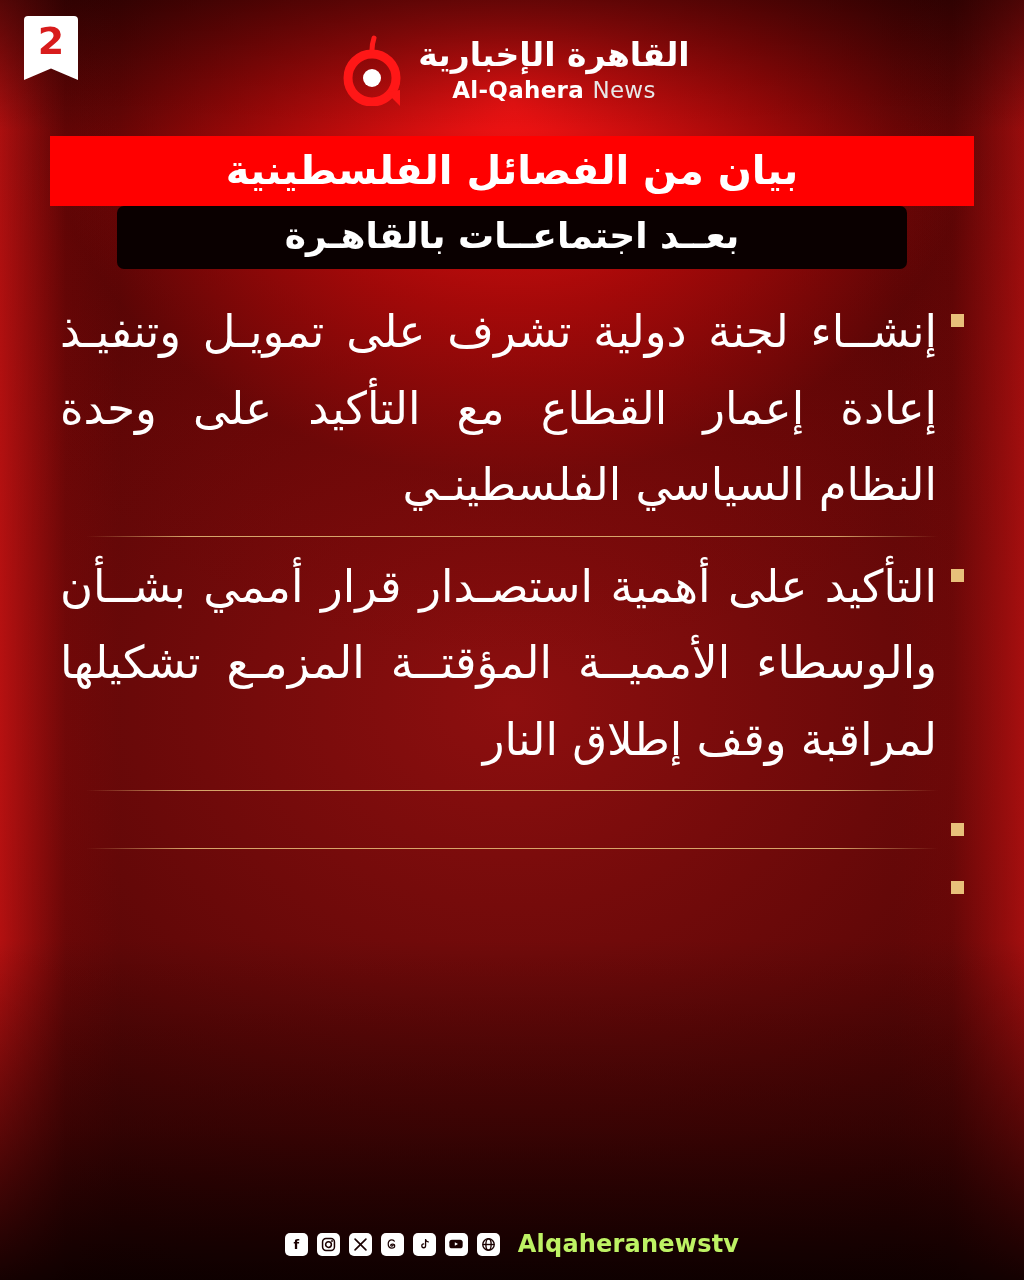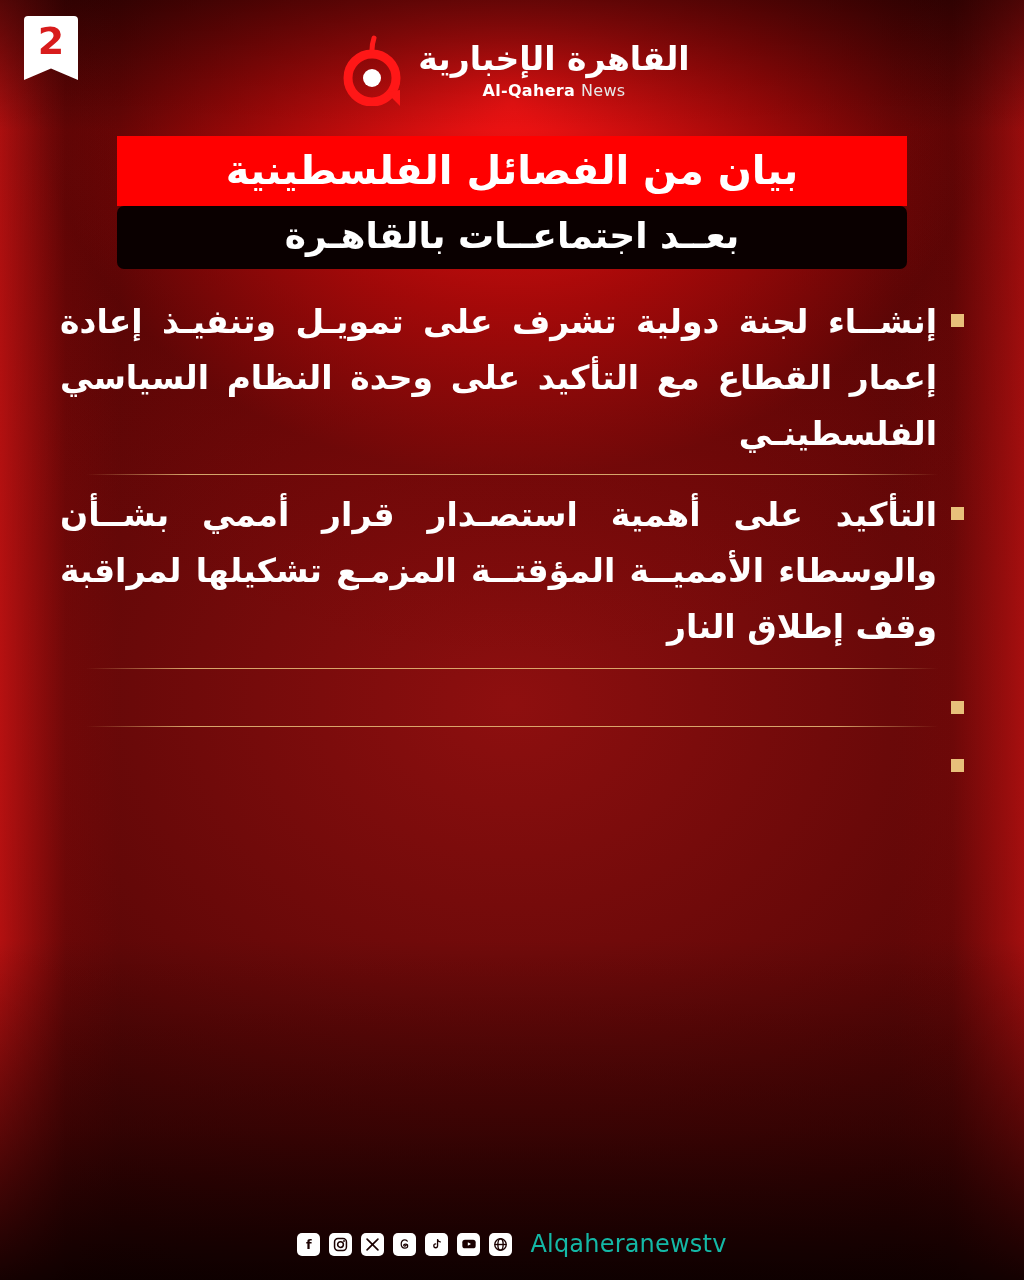--- a/index.html
+++ b/index.html
@@ -62,34 +62,34 @@
     position:absolute; top:34px; left:0; right:0;
     display:flex; justify-content:center; align-items:center;
     gap:14px;
     direction:rtl;
   }
   .logo-text { text-align:center; line-height:1.12; }
   .logo-ar {
     color:#ffffff; font-size:33px; font-weight:bold; letter-spacing:0.5px;
   }
   .logo-en {
-    color:#ffffff; font-size:16px; font-weight:bold; letter-spacing:0.3px;
+    color:#ffffff; font-size:23px; font-weight:bold; letter-spacing:0.3px;
     margin-top:4px;
   }
   .logo-en .light { color:#e8e8e8; font-weight:normal; }
   .logo-mark { width:70px; height:72px; position:relative; }
 
   
   .title-wrap {
     position:absolute; top:136px; left:0; right:0;
     display:flex; flex-direction:column; align-items:center;
   }
   .title-red {
     background:#ff0000;
-    width:790px;
+    width:924px;
     text-align:center;
     padding:11px 10px 13px;
     color:#ffffff;
     font-size:40px;
     font-weight:bold;
     letter-spacing:0.5px;
   }
   .title-black {
     background:#0a0000;
     width:790px;
@@ -111,23 +111,23 @@
     gap:14px;
     padding:6px 0 10px;
   }
   .bullet-marker {
     width:13px; height:13px; background:#e8c07a;
     margin-top:20px; flex:0 0 13px;
   }
   .bullet-text {
     flex:1 1 auto;
     color:#ffffff;
-    font-size:33px;
+    font-size:45px;
     line-height:1.70;
-    font-weight:bold;
+    font-weight:normal;
     text-align:justify;
     text-align-last:right;
     direction:rtl;
   }
   .divider {
     height:1px;
     background:linear-gradient(90deg, rgba(232,192,122,0) 0%, rgba(232,192,122,0.85) 12%, rgba(232,192,122,0.85) 88%, rgba(232,192,122,0) 100%);
     margin:2px 26px 6px 26px;
   }
 
@@ -140,21 +140,21 @@
   .social-icon {
     width:23px; height:23px;
     background:#ffffff;
     border-radius:5px;
     display:flex; align-items:center; justify-content:center;
     color:#1a0000; font-size:13px; font-weight:bold;
     line-height:1;
   }
   .social-icon svg { display:block; }
   .handle {
-    color:#14b8a6; font-size:24px; font-weight:normal;
+    color:#bef264; font-size:24px; font-weight:bold;
     margin-left:9px; letter-spacing:0.2px;
   }
 </style>
 </head>
 <body>
 
 <div class="bg"></div>
 <div class="bg-left-glow"></div>
 <div class="bg-right-glow"></div>
 <div class="bg-top-dark"></div>

